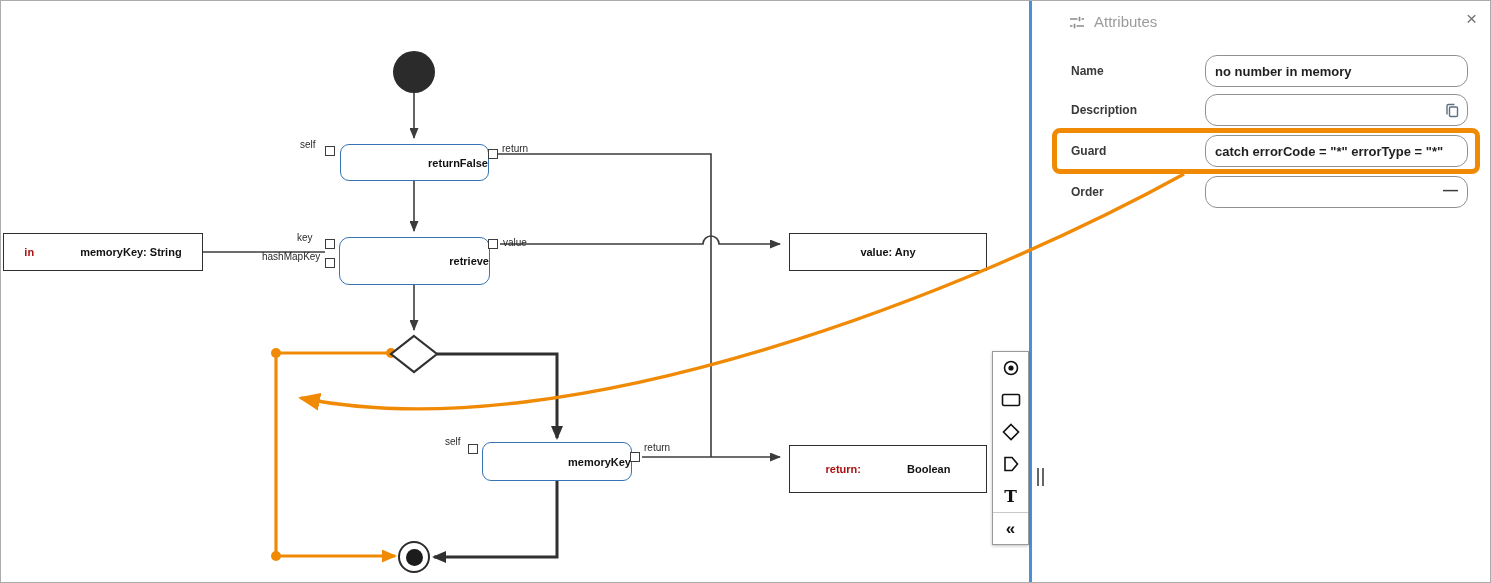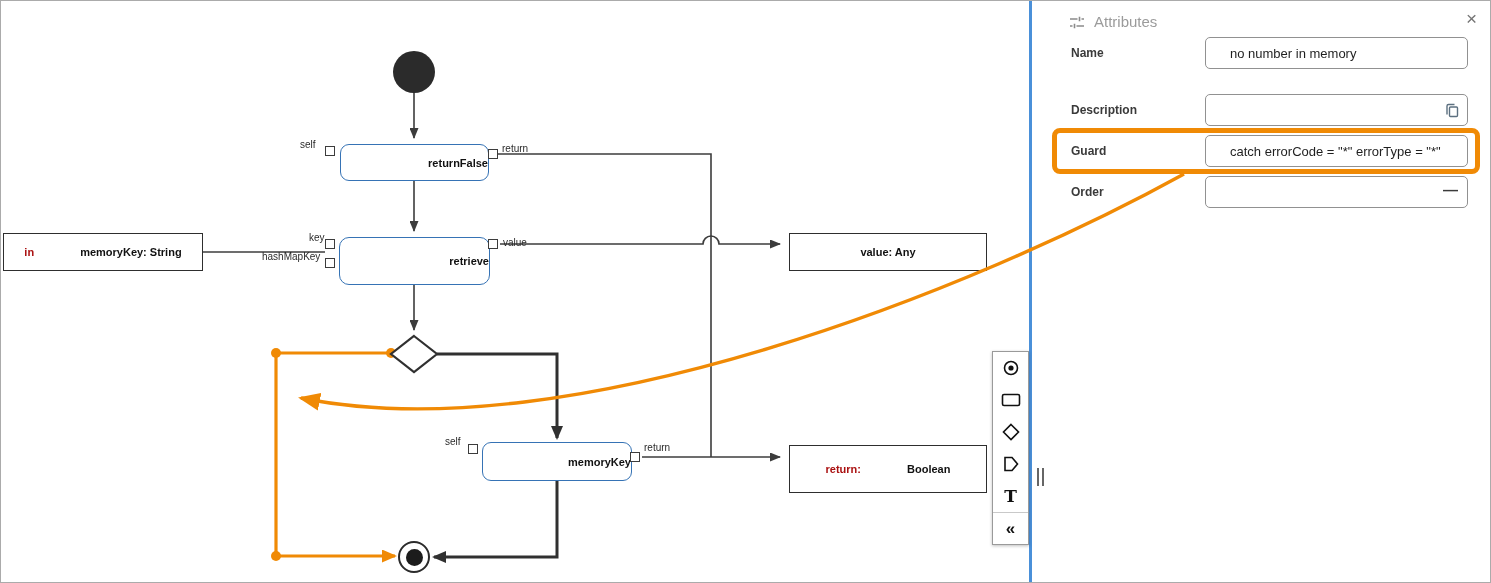--- a/index.html
+++ b/index.html
@@ -37,22 +37,22 @@
 
   
   .panel { position:absolute; left:1045px; top:0; width:445px; height:448px; background:#fff; z-index:2; }
   .panel-header-icon { position:absolute; left:22px; top:13px; }
   .panel-title { position:absolute; left:48px; top:12px; font-size:15px; color:#9B9B9B; }
   .panel-close { position:absolute; right:14px; top:8px; font-size:19px; color:#757575; cursor:pointer; line-height:1; }
 
   .field-row { position:absolute; left:25px; width:397px; height:32px; display:flex; align-items:center; }
   .field-label { width:134px; font-size:12px; font-weight:bold; color:#3a3a3a; }
   .field-input-wrap { position:relative; flex:1; height:32px; }
-  .field-input-wrap input { width:100%; height:32px; border:1px solid #919191; border-radius:5px;
-    padding:0 24px; font-size:13px; color:#1f1f1f; font-family:"Liberation Sans", sans-serif; background:#fff; outline:none; }
+  .field-input-wrap input { width:100%; height:32px; border:1px solid #919191; border-radius:12px;
+    padding:0 9px; font-size:13px; color:#1f1f1f; font-family:"Liberation Sans", sans-serif; background:#fff; outline:none;font-weight:bold; }
   .input-icon { position:absolute; right:8px; top:8px; cursor:pointer; }
   .minus-icon { position:absolute; right:10px; top:5px; font-size:15px; font-weight:bold; color:#3b3b3b; cursor:pointer; }
 
   .guard-highlight { position:absolute; left:6px; top:127px; width:428px; height:46px;
     border:5px solid #F08A05; border-radius:8px; z-index:45; pointer-events:none; }
 
   
   .annotation { position:absolute; left:0; top:0; z-index:40; pointer-events:none; }
 </style>
 </head>
@@ -135,21 +135,21 @@
     <div class="port" style="left:324px; top:145px;"></div>
     <div class="port" style="left:487px; top:148px;"></div>
     <div class="port" style="left:324px; top:238px;"></div>
     <div class="port" style="left:324px; top:257px;"></div>
     <div class="port" style="left:487px; top:238px;"></div>
     <div class="port" style="left:467px; top:443px;"></div>
     <div class="port" style="left:629px; top:451px;"></div>
 
     <div class="edge-label" style="left:299px; top:138px;">self</div>
     <div class="edge-label" style="left:501px; top:142px;">return</div>
-    <div class="edge-label" style="left:308px; top:231px;">key</div>
+    <div class="edge-label" style="left:296px; top:231px;">key</div>
     <div class="edge-label" style="left:261px; top:250px;">hashMapKey</div>
     <div class="edge-label" style="left:502px; top:236px;">value</div>
     <div class="edge-label" style="left:444px; top:435px;">self</div>
     <div class="edge-label" style="left:643px; top:441px;">return</div>
 
     <div class="toolbar">
       <div class="tool">
         <svg width="18" height="18" viewBox="0 0 18 18">
           <circle cx="9" cy="9" r="6.5" fill="none" stroke="#111" stroke-width="1.6"></circle>
           <circle cx="9" cy="9" r="2.6" fill="#111"></circle>
@@ -184,21 +184,21 @@
 
   <div class="panel">
     <span class="panel-header-icon">
       <svg width="18" height="18" viewBox="0 0 18 18" fill="none" stroke="#8a8a8a" stroke-width="1.6">
         <path d="M2 5 H9.5 M13.5 5 H16 M11.5 2.8 V7.2 M2 12 H4.5 M8.5 12 H16 M6.5 9.8 V14.2"></path>
       </svg>
     </span>
     <span class="panel-title">Attributes</span>
     <span class="panel-close">×</span>
 
-    <div class="field-row" style="top:36px;">
+    <div class="field-row" style="top:54px;">
       <span class="field-label">Name</span>
       <span class="field-input-wrap">
         <input type="text" value="no number in memory" style="">
       </span>
     </div>
 
     <div class="field-row" style="top:93px;">
       <span class="field-label">Description</span>
       <span class="field-input-wrap">
         <input type="text" style="padding-right: 28px;" value="">

